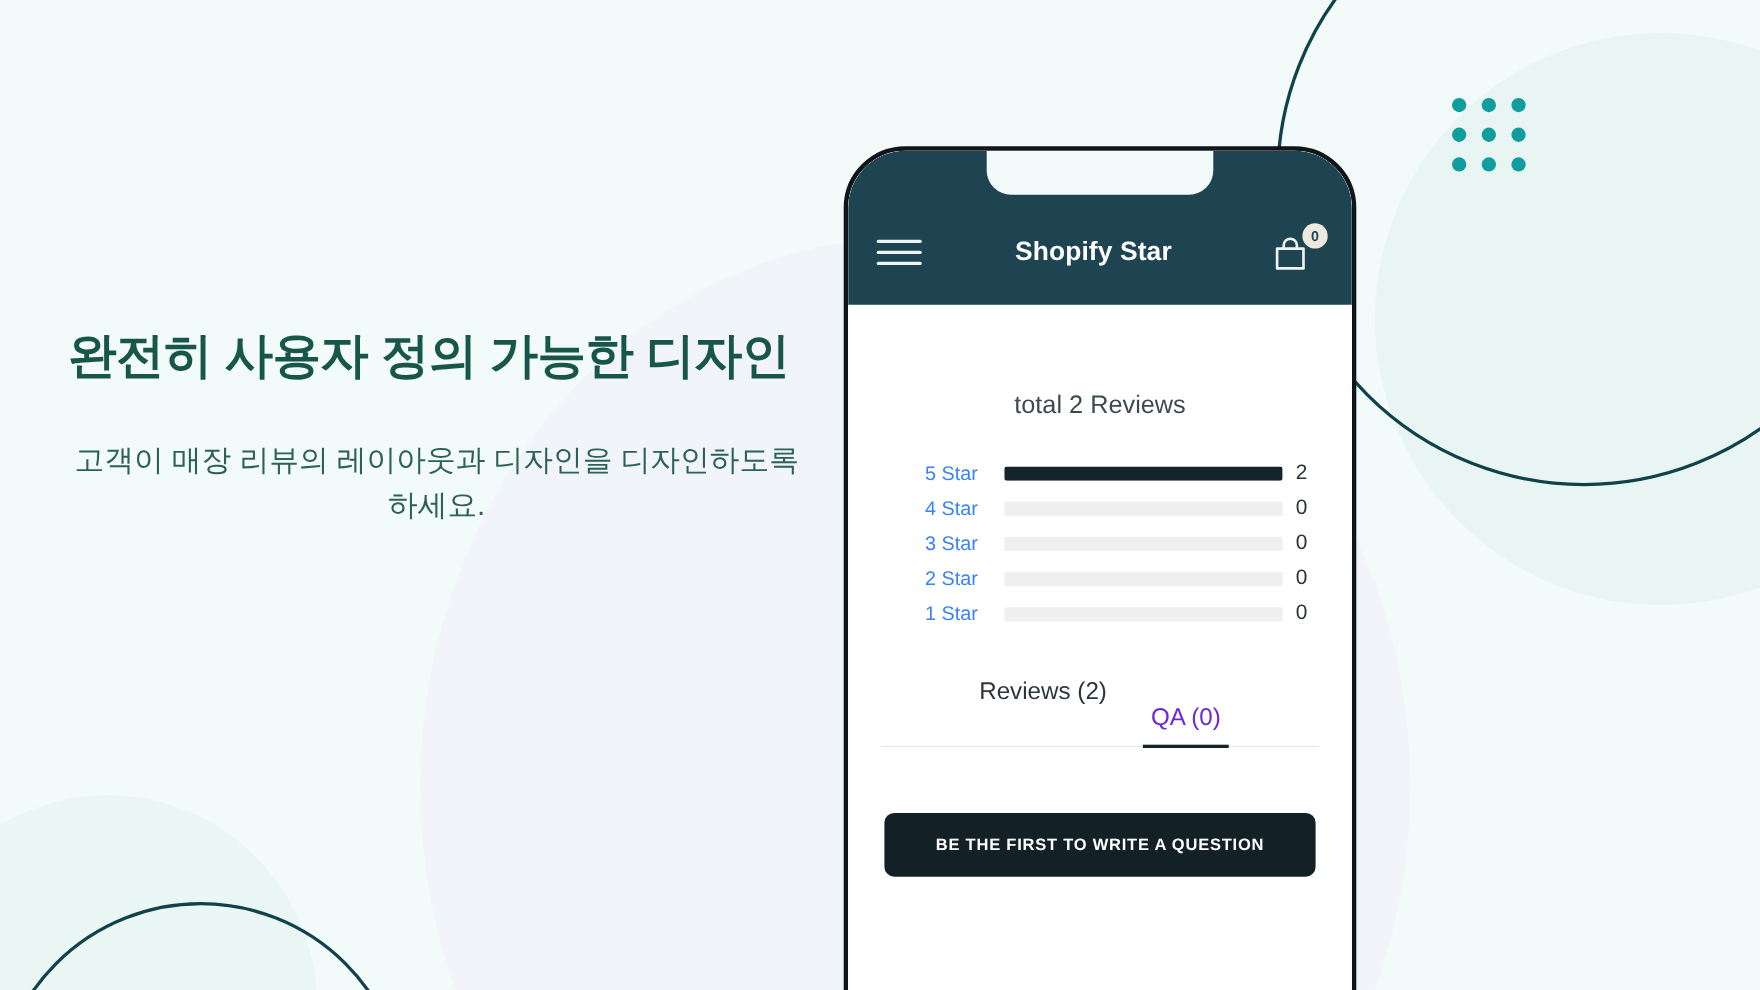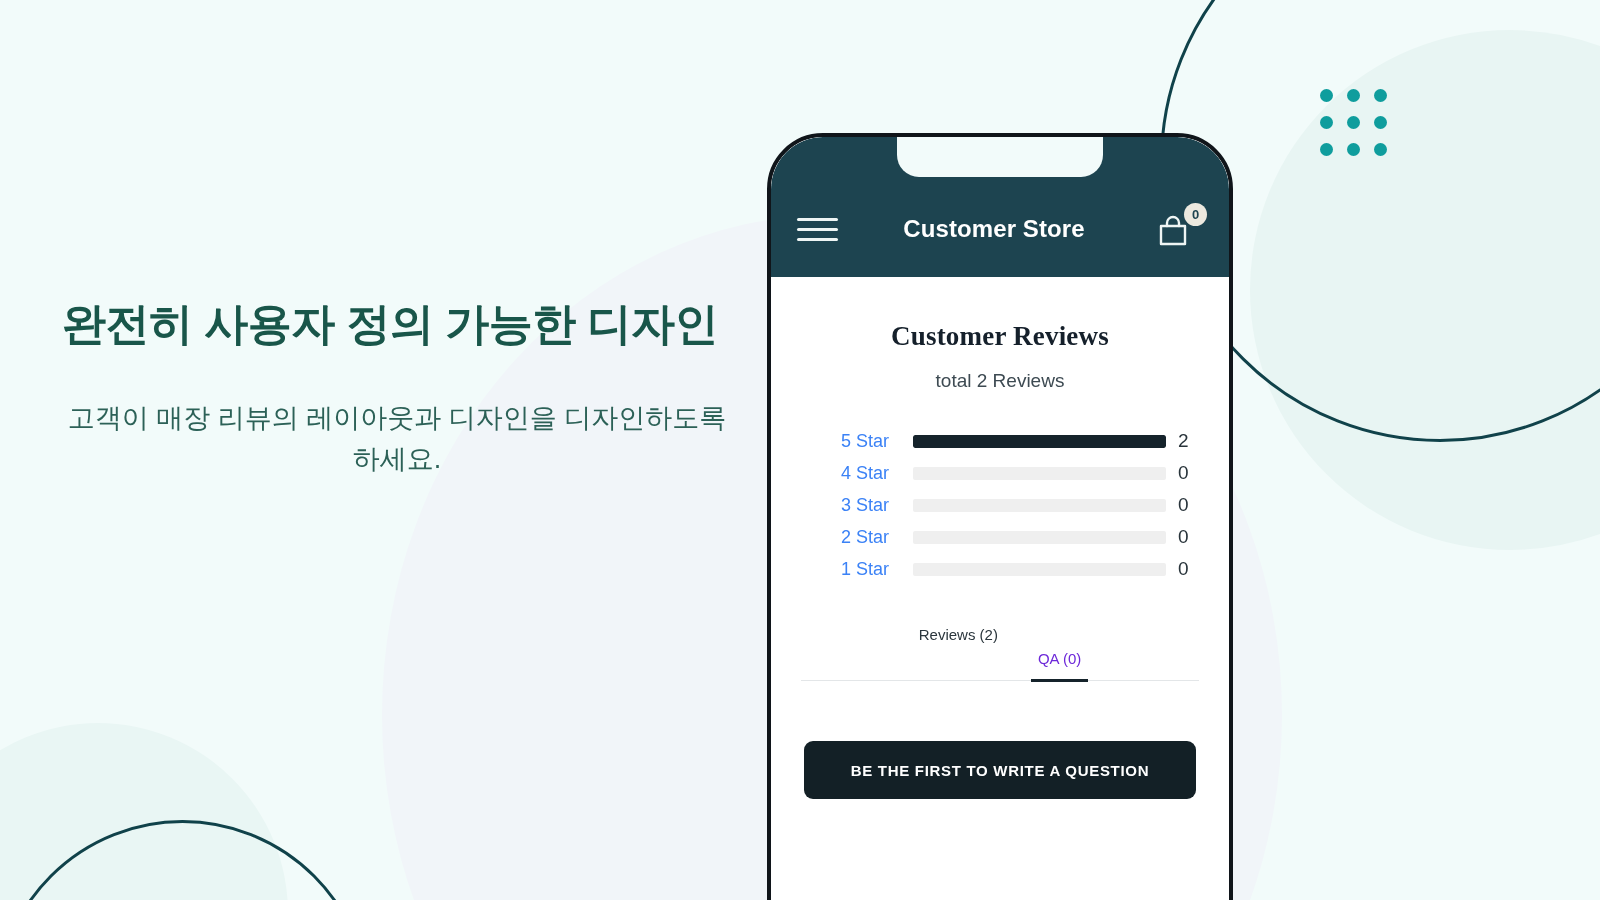--- a/index.html
+++ b/index.html
@@ -136,22 +136,22 @@
   #score-row {
     margin-top:17px;
     display:flex; align-items:center; justify-content:center; gap:11px;
   }
   #score-value {
     font-family:"Liberation Serif", serif;
     font-size:28px; font-weight:700; color:#15202b;
   }
   #score-star { font-size:29px; line-height:1; color:#16242e; }
   #total-reviews {
-    margin-top:18px; text-align:center;
-    font-size:19px; color:#3d4a52; font-weight:400;
+    margin-top:33px; text-align:center;
+    font-size:23px; color:#3d4a52; font-weight:400;
   }
 
   #rating-bars { margin-top:33px; padding:0 3px; }
   .rating-row { display:flex; align-items:center; height:32px; }
   .rating-label { width:63px; font-size:18px; color:#3b82f6;margin-left:37px; }
   .rating-track {
     flex:1; height:13px; border-radius:2px; background:#efefef;
     margin:0 12px 0 9px; overflow:hidden;
   }
   .rating-fill { height:100%; background:#15232b; border-radius:2px; }
@@ -159,21 +159,21 @@
 
   
   #tabs {
     margin-top:41px;
     display:flex; justify-content:center; gap:26px;
     border-bottom:1px solid #e3e6e8;
     padding:0 3px;
   }
   .tab {
     padding:0 7px 12px 7px;
-    font-size:15px; color:#2b363d;
+    font-size:22px; color:#2b363d;
     border-bottom:3px solid transparent;
     margin-bottom:-2px; cursor:pointer;
   }
   .tab.active { border-bottom-color:#15232b; color:#6d28d9;margin-top:24px; }
 
   #cta-wrap { margin-top:44px; padding:16px 3px; }
   #cta-button {
     width:100%; height:58px;
     background:#132026; color:#ffffff;
     border:none; border-radius:9px;
@@ -213,33 +213,32 @@
     <div id="phone-screen">
 
       <div id="app-bar">
         <div id="notch"></div>
         <div id="app-bar-row">
           <div id="menu-icon">
             <span></span>
               <span></span>
               <span></span>
           </div>
-          <div id="store-title">Customer Store</div>
+          <div id="store-title">Shopify Star</div>
           <div id="cart-wrap">
             <svg id="cart-icon" width="34" height="33" viewBox="0 0 34 33" fill="none">
               <path d="M4 11 H28 V29 H4 Z" stroke="#eef5f4" stroke-width="2.4" stroke-linejoin="round"></path>
               <path d="M10 11 V8 a6 6 0 0 1 12 0 V11" stroke="#eef5f4" stroke-width="2.4" fill="none" stroke-linecap="round"></path>
             </svg>
             <div id="cart-badge">0</div>
           </div>
         </div>
       </div>
 
       <div id="review-body">
-        <div id="reviews-title">Customer Reviews</div>
 
 
         <div id="total-reviews">total 2 Reviews</div>
 
         <div id="rating-bars">
             <div class="rating-row">
               <div class="rating-label">5 Star</div>
               <div class="rating-track">
                 <div class="rating-fill" style="width:100%"></div>
               </div>

